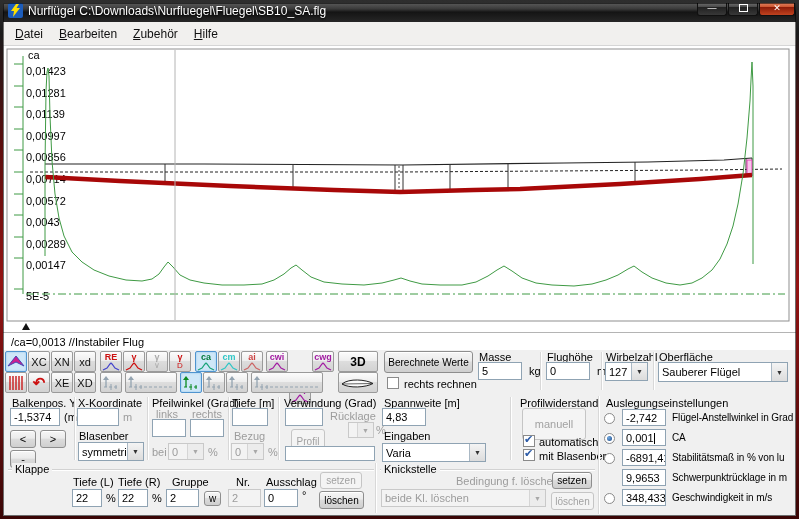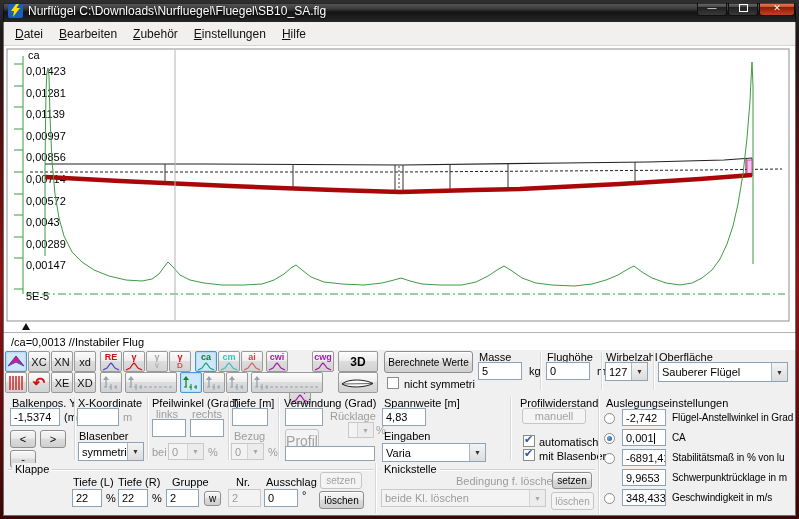--- a/index.html
+++ b/index.html
@@ -86,21 +86,20 @@
         <span class="maxglyph"></span>
       </span>
     <span class="wb close">✕</span>
   </span>
 </div>
 
 <div class="menubar" id="menubar">
     <span class="menu-item">Datei</span>
     <span class="menu-item">Bearbeiten</span>
     <span class="menu-item">Zubehör</span>
-    <span class="menu-item">Einstellungen</span>
     <span class="menu-item">Hilfe</span>
   </div>
 
 <div class="chart">
   <svg id="plot" width="791" height="286" viewBox="0 0 791 286">
       <rect x="3" y="3" width="782" height="272" fill="#fff" stroke="#8f8f8f"></rect>
       <g stroke="#3f9a44">
         <line x1="19" y1="10" x2="19" y2="248"></line>
         <line x1="10" y1="18" x2="19" y2="18"></line>
         <text x="22" y="29" font-size="11" fill="#000" stroke="none" class="plot-text">0,01423</text>
@@ -305,21 +304,21 @@
   <svg width="36" height="14">
       <path d="M2,8 C9,2 26,3.5 33,7.5 C26,11.5 9,12.5 2,8 Z" fill="#fafafa" stroke="#222"></path>
       <line x1="2" y1="8" x2="33" y2="7.5" stroke="#222" stroke-width="0.7"></line>
     </svg>
 </div>
 
 <div class="btn" style="left:384px;top:351px;width:89px;height:22px;font-size:10px">
     <span>Berechnete Werte</span>
   </div>
 <span class="check" style="left:387px;top:377px"></span>
-<span class="lbl" style="left:404px;top:378px">nicht symmetri</span>
+<span class="lbl" style="left:404px;top:378px">rechts rechnen</span>
 
 <span class="lbl" style="left:479px;top:351px">Masse</span>
 <div class="inp" style="left:478px;top:362px;width:44px;height:18px">5</div>
 <span class="lbl" style="left:529px;top:365px">kg</span>
 <div class="vsep" style="left:540px;top:352px;height:38px"></div>
 
 <span class="lbl" style="left:547px;top:351px">Flughöhe</span>
 <div class="inp" style="left:546px;top:362px;width:44px;height:18px">0</div>
 <span class="lbl" style="left:597px;top:365px">m</span>
 <div class="vsep" style="left:601px;top:352px;height:38px"></div>
@@ -379,34 +378,34 @@
 <div class="vsep" style="left:278px;top:397px;height:63px"></div>
 
 <span class="lbl" style="left:284px;top:397px">Verwindung (Grad)</span>
 <div class="inp" style="left:285px;top:408px;width:38px;height:18px"></div>
 <span class="lbl gray" style="left:330px;top:410px">Rücklage</span>
 <div class="combo disabled" style="left:348px;top:422px;width:26px;height:16px">
   <span class="combo-val"></span>
   <span class="combo-btn">▼</span>
 </div>
 <span class="lbl gray" style="left:376px;top:424px">%</span>
-<div class="btn disabled" style="left:285px;top:429px;width:34px;height:24px;font-size:14px">Profil</div>
+<div class="btn disabled" style="left:291px;top:429px;width:34px;height:24px;font-size:10px">Profil</div>
 <div class="inp" style="left:285px;top:446px;width:90px;height:15px"></div>
 
 <span class="lbl" style="left:384px;top:397px">Spannweite [m]</span>
 <div class="inp" style="left:382px;top:408px;width:44px;height:18px">4,83</div>
 <span class="lbl" style="left:384px;top:430px">Eingaben</span>
 <div class="combo" style="left:382px;top:443px;width:104px;height:19px">
   <span class="combo-val">Varia</span>
   <span class="combo-btn">▼</span>
 </div>
 <div class="vsep" style="left:510px;top:397px;height:63px"></div>
 
 <span class="lbl" style="left:520px;top:397px">Profilwiderstand</span>
-<div class="btn disabled" style="left:522px;top:408px;width:64px;height:16px">manuell</div>
+<div class="btn disabled" style="left:522px;top:408px;width:64px;height:32px">manuell</div>
 <span class="check checked" style="left:523px;top:435px"></span>
 <span class="lbl" style="left:539px;top:436px">automatisch</span>
 <span class="check checked" style="left:523px;top:449px"></span>
 <span class="lbl" style="left:539px;top:450px">mit Blasenber.</span>
 <div class="vsep" style="left:598px;top:396px;height:118px"></div>
 
 <span class="lbl" style="left:606px;top:397px">Auslegungseinstellungen</span>
 <div id="auslegung">
     <span class="radio" style="left: 604px; top: 413px;"></span>
     <div class="inp" style="left: 622px; top: 409px; width: 44px; height: 17px;">-2,742</div>

